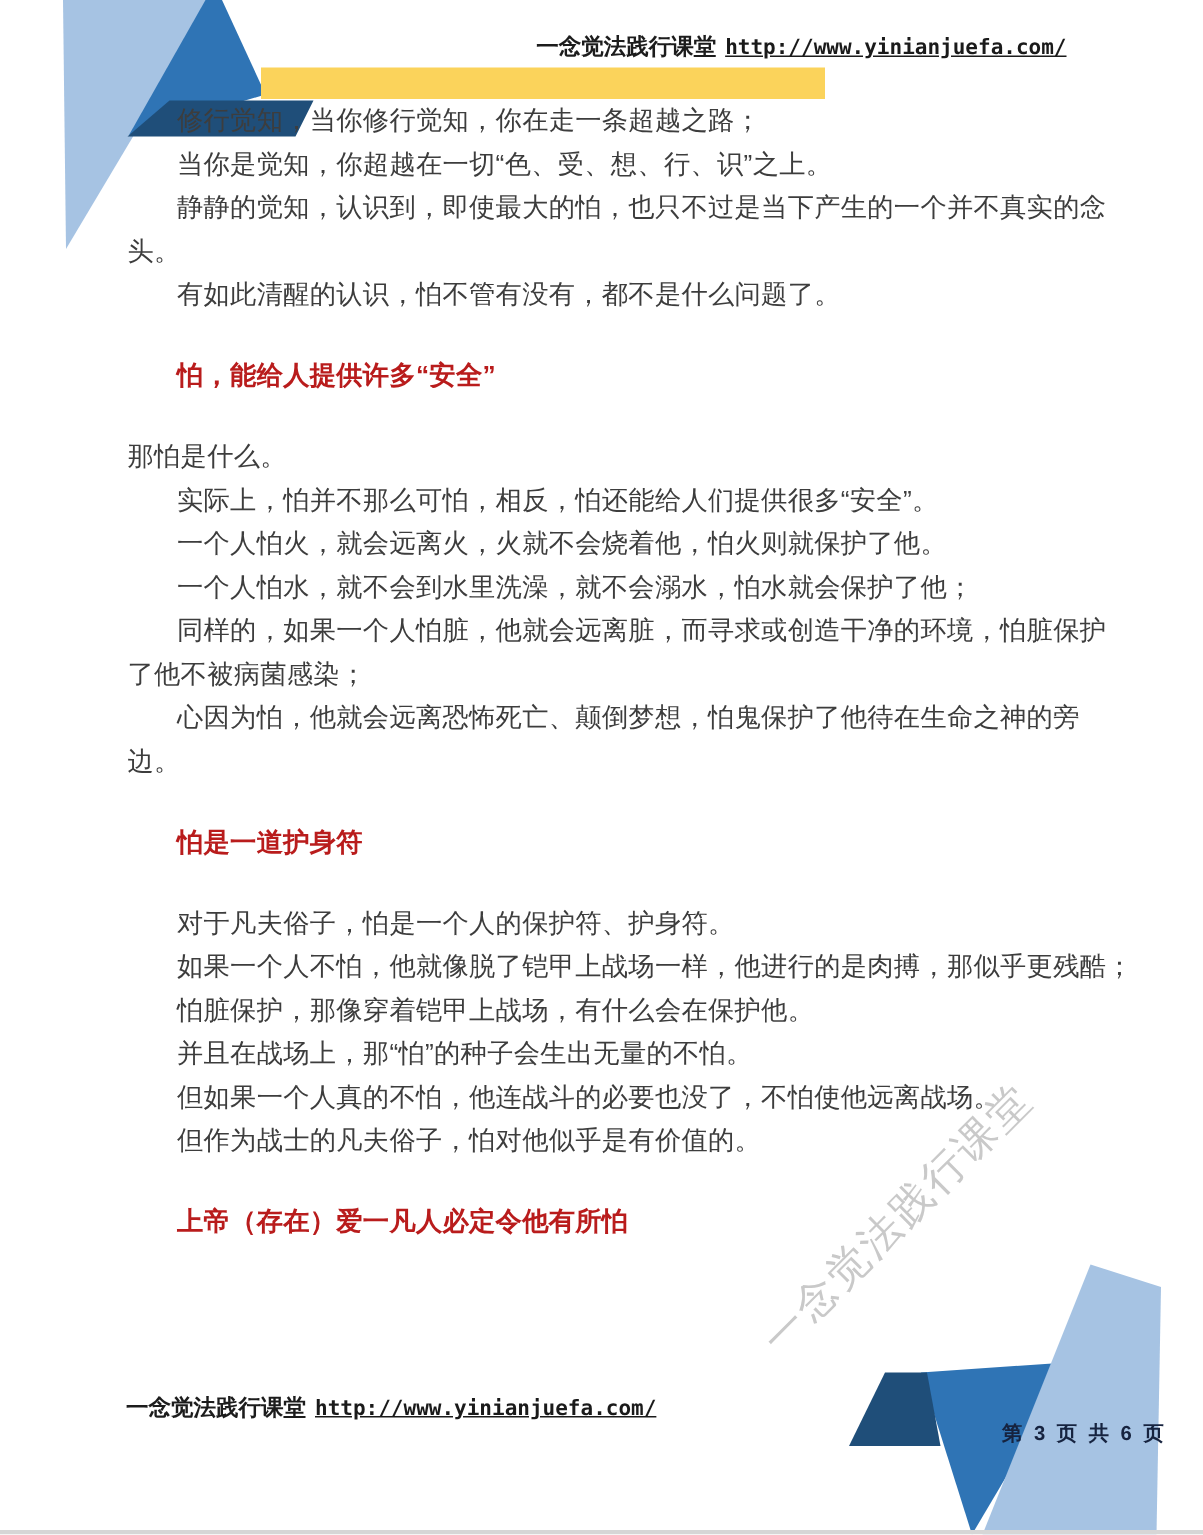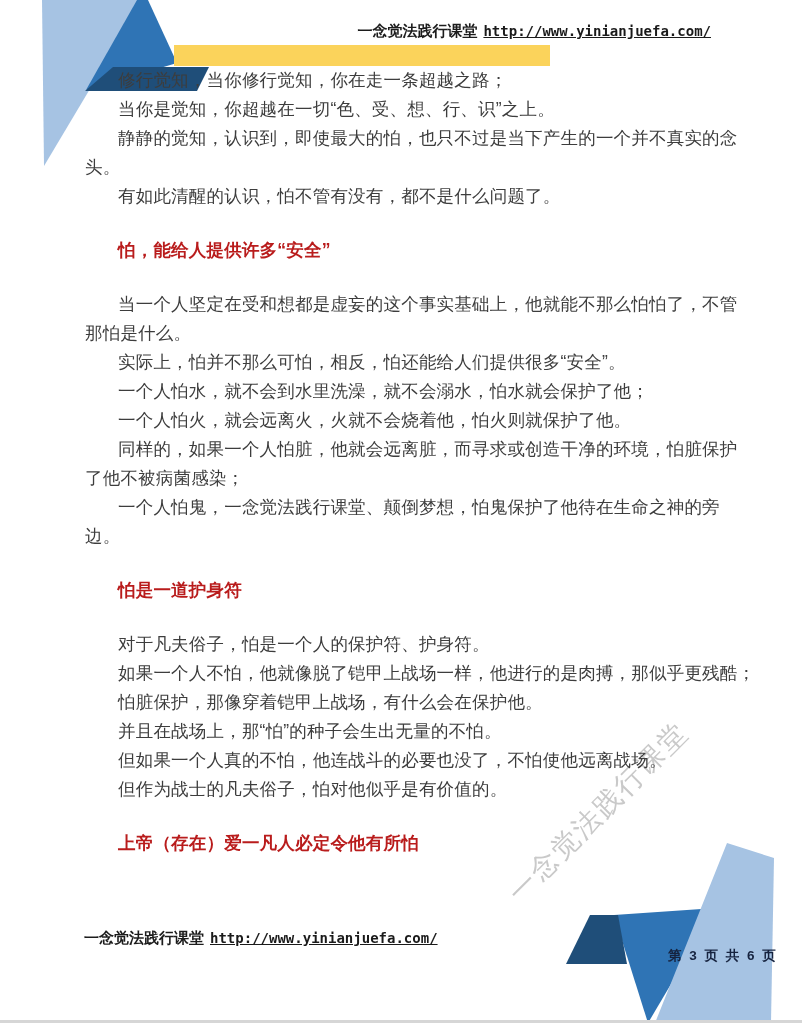--- a/index.html
+++ b/index.html
@@ -65,28 +65,27 @@
   <span>一念觉法践行课堂</span><a class="url">http://www.yinianjuefa.com/</a>
 </div>
 
 <div class="content" id="content">
     <div class="line indent">修行觉知，当你修行觉知，你在走一条超越之路；</div>
     <div class="line indent">当你是觉知，你超越在一切“色、受、想、行、识”之上。</div>
     <div class="line indent">静静的觉知，认识到，即使最大的怕，也只不过是当下产生的一个并不真实的念</div>
     <div class="line">头。</div>
     <div class="line indent">有如此清醒的认识，怕不管有没有，都不是什么问题了。</div>
     <div class="heading indent">怕，能给人提供许多“安全”</div>
-    <div class="line indent">当一个人坚定在受和想都是虚妄的这个事实基础上，他就能不那么怕怕了，不管</div>
     <div class="line">那怕是什么。</div>
     <div class="line indent">实际上，怕并不那么可怕，相反，怕还能给人们提供很多“安全”。</div>
+    <div class="line indent">一个人怕火，就会远离火，火就不会烧着他，怕火则就保护了他。</div>
     <div class="line indent">一个人怕水，就不会到水里洗澡，就不会溺水，怕水就会保护了他；</div>
-    <div class="line indent">一个人怕火，就会远离火，火就不会烧着他，怕火则就保护了他。</div>
     <div class="line indent">同样的，如果一个人怕脏，他就会远离脏，而寻求或创造干净的环境，怕脏保护</div>
     <div class="line">了他不被病菌感染；</div>
-    <div class="line indent">一个人怕鬼，一念觉法践行课堂、颠倒梦想，怕鬼保护了他待在生命之神的旁</div>
+    <div class="line indent">心因为怕，他就会远离恐怖死亡、颠倒梦想，怕鬼保护了他待在生命之神的旁</div>
     <div class="line">边。</div>
     <div class="heading indent">怕是一道护身符</div>
     <div class="line indent">对于凡夫俗子，怕是一个人的保护符、护身符。</div>
     <div class="line indent">如果一个人不怕，他就像脱了铠甲上战场一样，他进行的是肉搏，那似乎更残酷；</div>
     <div class="line indent">怕脏保护，那像穿着铠甲上战场，有什么会在保护他。</div>
     <div class="line indent">并且在战场上，那“怕”的种子会生出无量的不怕。</div>
     <div class="line indent">但如果一个人真的不怕，他连战斗的必要也没了，不怕使他远离战场。</div>
     <div class="line indent">但作为战士的凡夫俗子，怕对他似乎是有价值的。</div>
     <div class="heading indent">上帝（存在）爱一凡人必定令他有所怕</div>
   </div>

